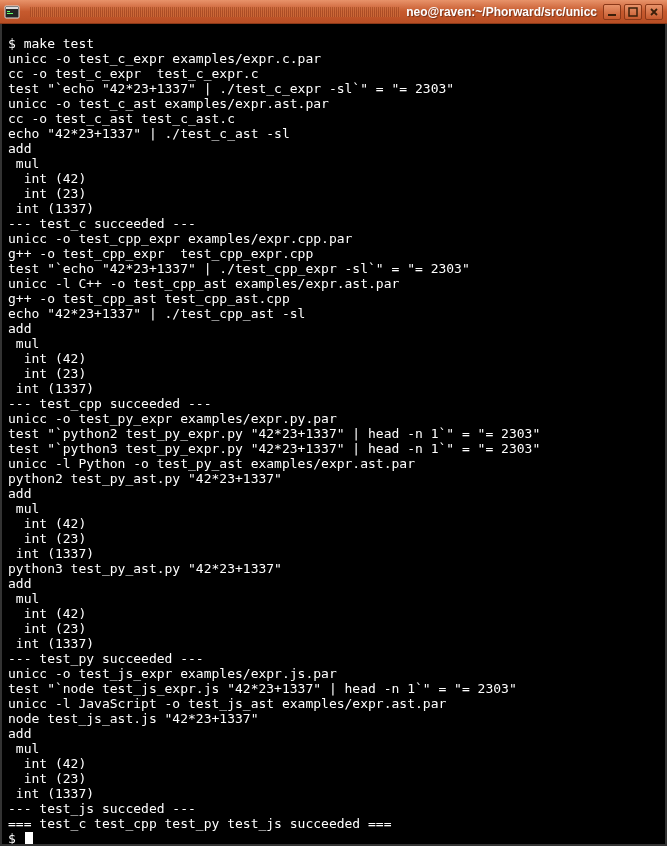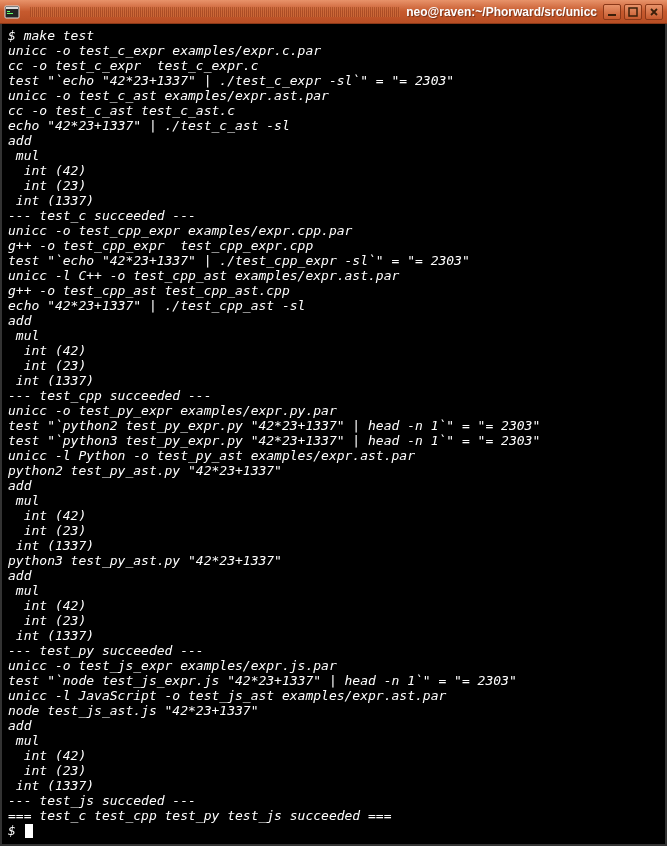--- a/index.html
+++ b/index.html
@@ -77,25 +77,24 @@
       justify-content: center;
       cursor: pointer;
     }
     .titlebar-btn svg {
       width: 10px;
       height: 10px;
     }
     .terminal {
       flex: 1;
       background: #000;
-      padding: 4px 6px;
+      padding: 12px 6px;
       overflow: hidden;
       border: 2px solid #333;
       border-top: none;
-      font-style: italic;
     }
     .terminal-content {
       color: #fff;
       font-size: 13px;
       line-height: 15px;
       white-space: pre;
       font-family: "DejaVu Sans Mono", "Liberation Mono", "Courier New", monospace;
     }
     .prompt-line {
       display: flex;

